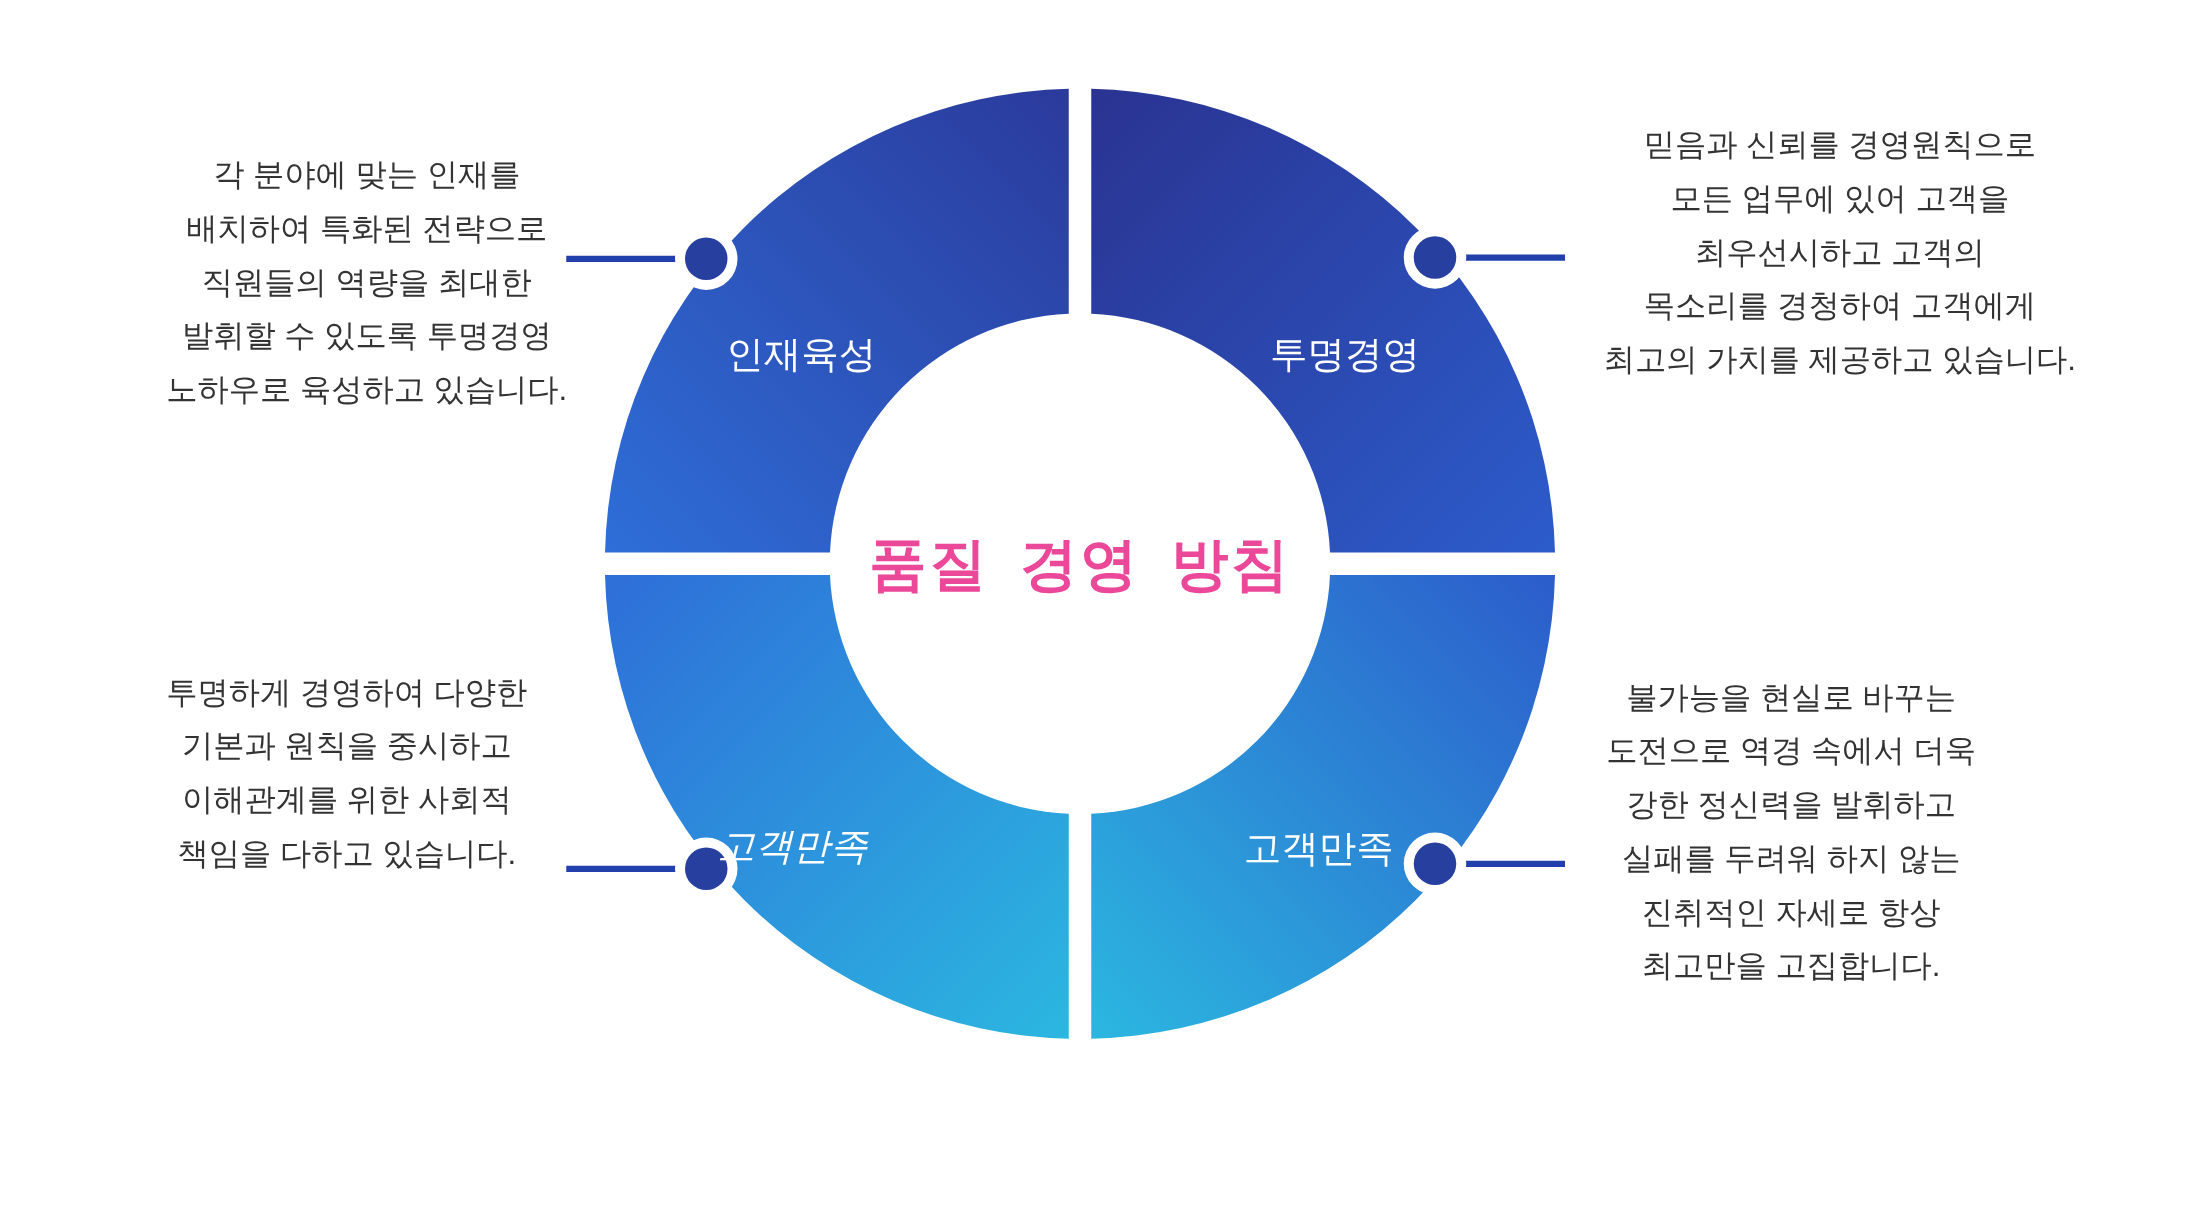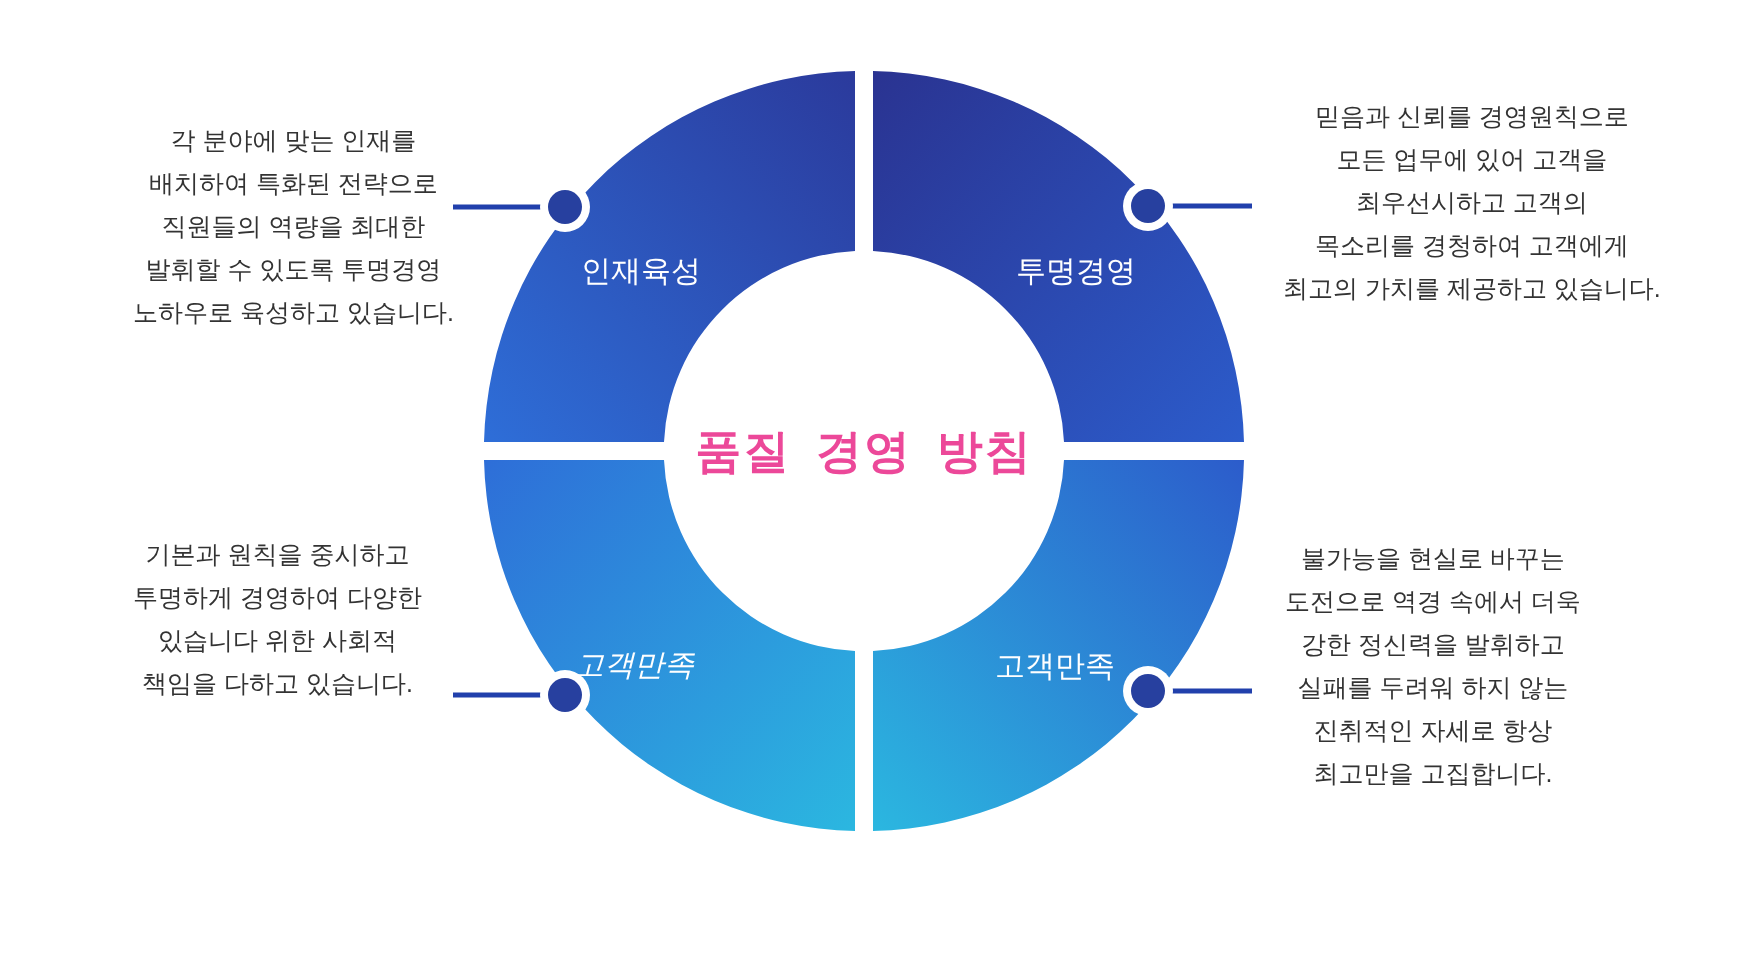--- a/index.html
+++ b/index.html
@@ -32,20 +32,21 @@
     color: #ec4899;
     white-space: nowrap;
   }
   .q-label {
     position: absolute;
     transform: translate(-50%, -50%);
     font-size: 30px;
     font-weight: 500;
     color: #ffffff;
     white-space: nowrap;
+    margin-top: 13px;
   }
   .q-label.tl { left: 641px;  top: 271px; }
   .q-label.tr { left: 1076px; top: 271px; }
   .q-label.bl { left: 634px;  top: 665px; font-style: italic; }
   .q-label.br { left: 1055px; top: 666px; }
   .desc {
     position: absolute;
     font-size: 25px;
     line-height: 43px;
     color: #333333;
@@ -127,23 +128,23 @@
 
   <div class="desc tr">
     <div>믿음과 신뢰를 경영원칙으로</div>
     <div>모든 업무에 있어 고객을</div>
     <div>최우선시하고 고객의</div>
     <div>목소리를 경청하여 고객에게</div>
     <div>최고의 가치를 제공하고 있습니다.</div>
   </div>
 
   <div class="desc bl">
+    <div>투명하게 경영하여 다양한</div>
     <div>기본과 원칙을 중시하고</div>
-    <div>투명하게 경영하여 다양한</div>
-    <div>있습니다 위한 사회적</div>
+    <div>이해관계를 위한 사회적</div>
     <div>책임을 다하고 있습니다.</div>
   </div>
 
   <div class="desc br">
     <div>불가능을 현실로 바꾸는</div>
     <div>도전으로 역경 속에서 더욱</div>
     <div>강한 정신력을 발휘하고</div>
     <div>실패를 두려워 하지 않는</div>
     <div>진취적인 자세로 항상</div>
     <div>최고만을 고집합니다.</div>

